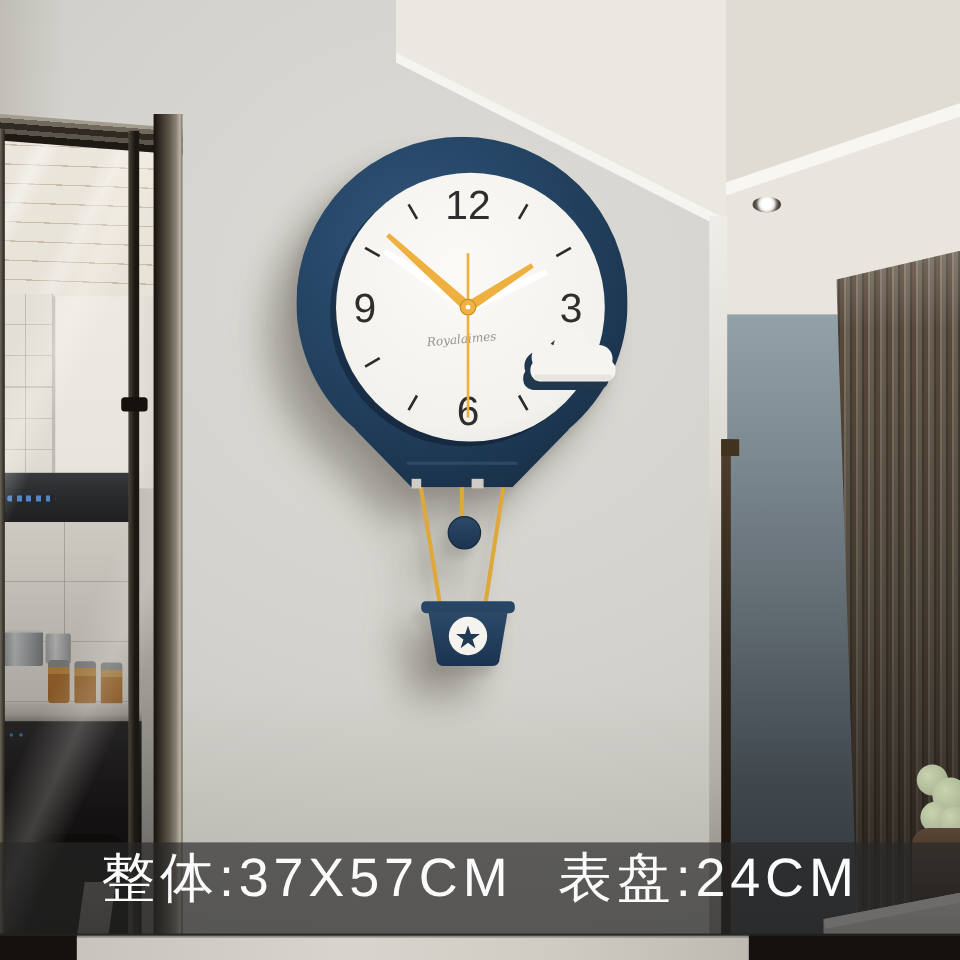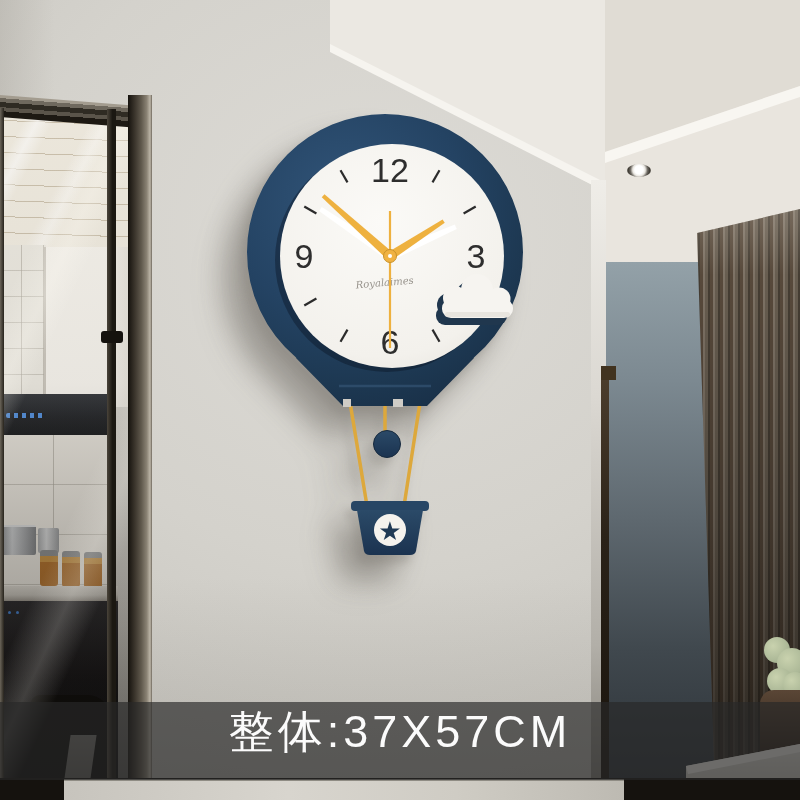--- a/index.html
+++ b/index.html
@@ -272,14 +272,15 @@
       <circle cx="274" cy="209" r="11.5"></circle>
       <rect x="220" y="222" width="65" height="5" rx="2.5" fill="#e8e5df"></rect>
     </g>
   </svg>
 
   <div class="abs floor-dark"></div>
   <div class="abs floor-marble"></div>
 
   <div class="abs banner">
     <span>整体:37X57CM</span>
+    <span>表盘:24CM</span>
   </div>
 </div>
 
 </body></html>

